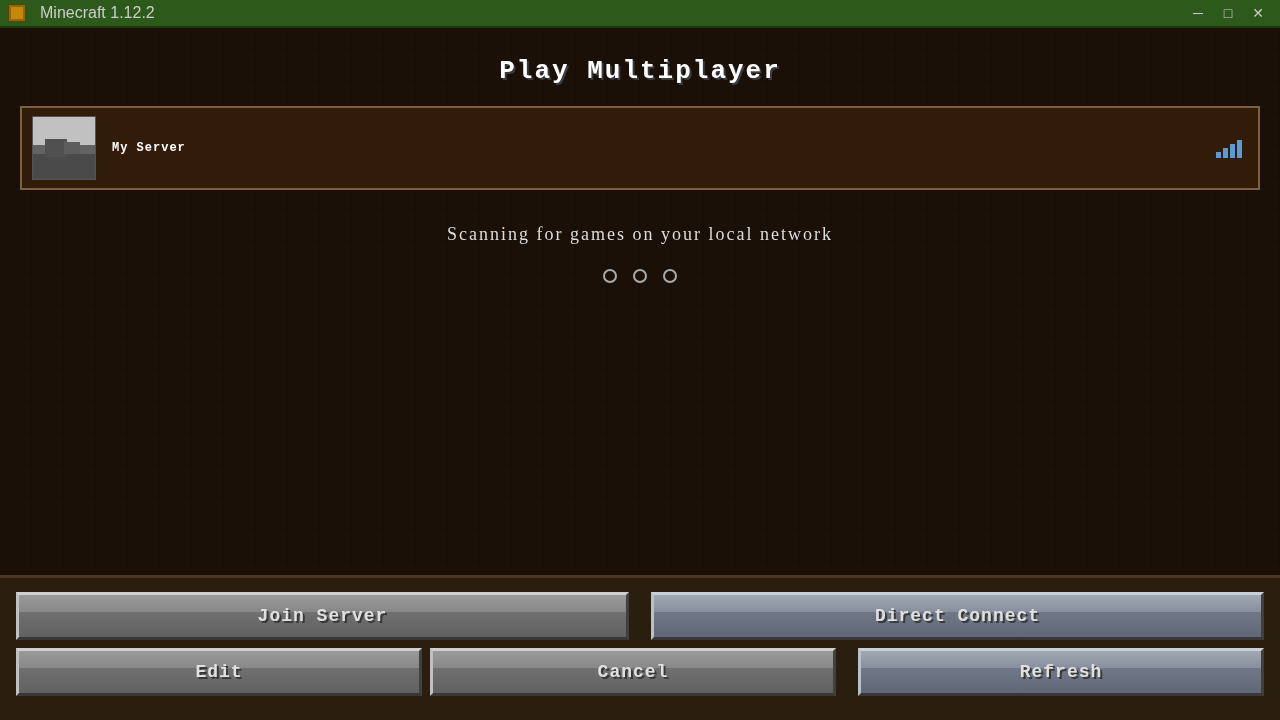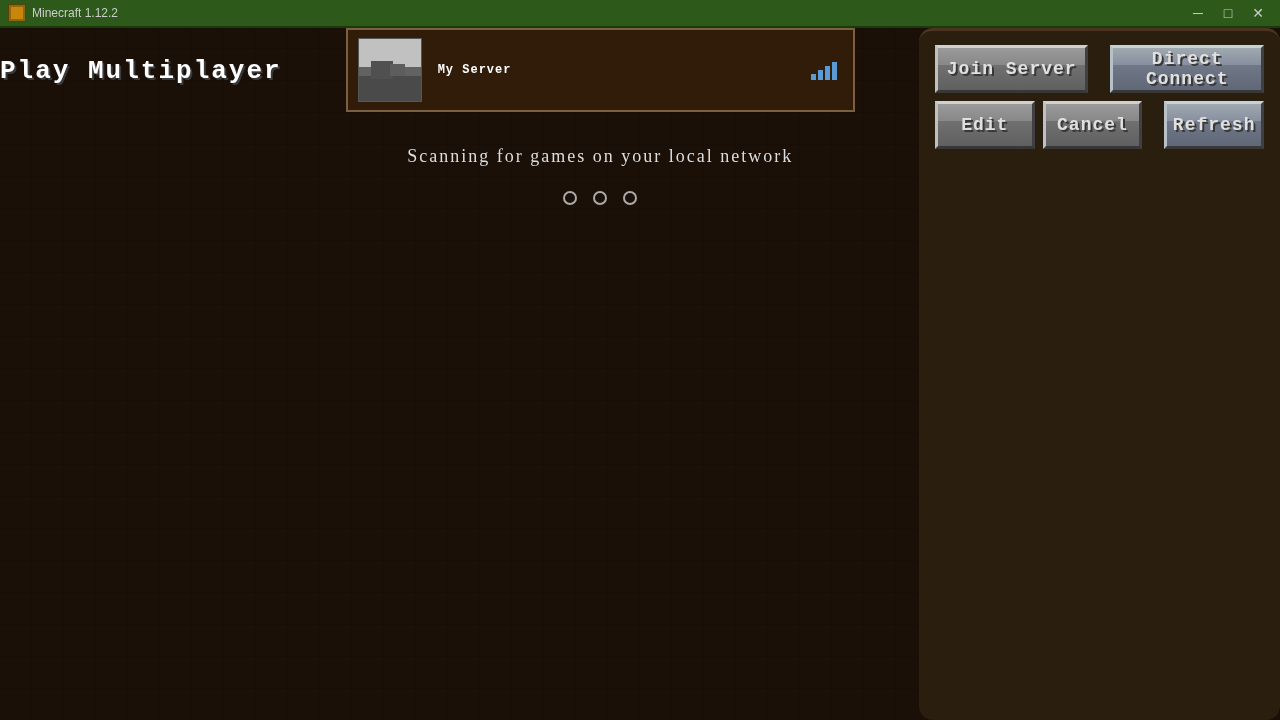--- a/index.html
+++ b/index.html
@@ -40,22 +40,23 @@
 
     .mc-icon::after {
       content: '';
       position: absolute;
       inset: 2px;
       background: #c8860a;
     }
 
     .title-bar-title {
       color: #ccc;
-      font-size: 12px;
+      font-size: 16px;
       font-family: 'Segoe UI', Arial, sans-serif;
+      margin-left: 8px;
     }
 
     .title-bar-controls {
       display: flex;
       gap: 2px;
     }
 
     .title-bar-btn {
       width: 28px;
       height: 20px;
@@ -82,22 +83,21 @@
       ),
       repeating-linear-gradient(
         90deg,
         transparent,
         transparent 31px,
         rgba(0,0,0,0.15) 31px,
         rgba(0,0,0,0.15) 32px
       ),
       #1a1008;
       display: flex;
-      flex-direction: row;
-      gap: 44px;
+      flex-direction: column;
     }
 
     
     .screen-title {
       text-align: center;
       padding: 28px 0 20px;
       color: #ffffff;
       font-size: 26px;
       font-family: 'Courier New', monospace;
       font-weight: bold;
@@ -227,21 +227,20 @@
       border: 2px solid #aaaaaa;
       border-radius: 50%;
       background: transparent;
     }
 
     
     .bottom-bar {
       background: #2a1e0e;
       border-top: 3px solid #4a3520;
       padding: 14px 16px 16px;
-      border-radius: 14px;
     }
 
     .button-row {
       display: flex;
       gap: 8px;
       margin-bottom: 8px;
     }
 
     
     .mc-button {

